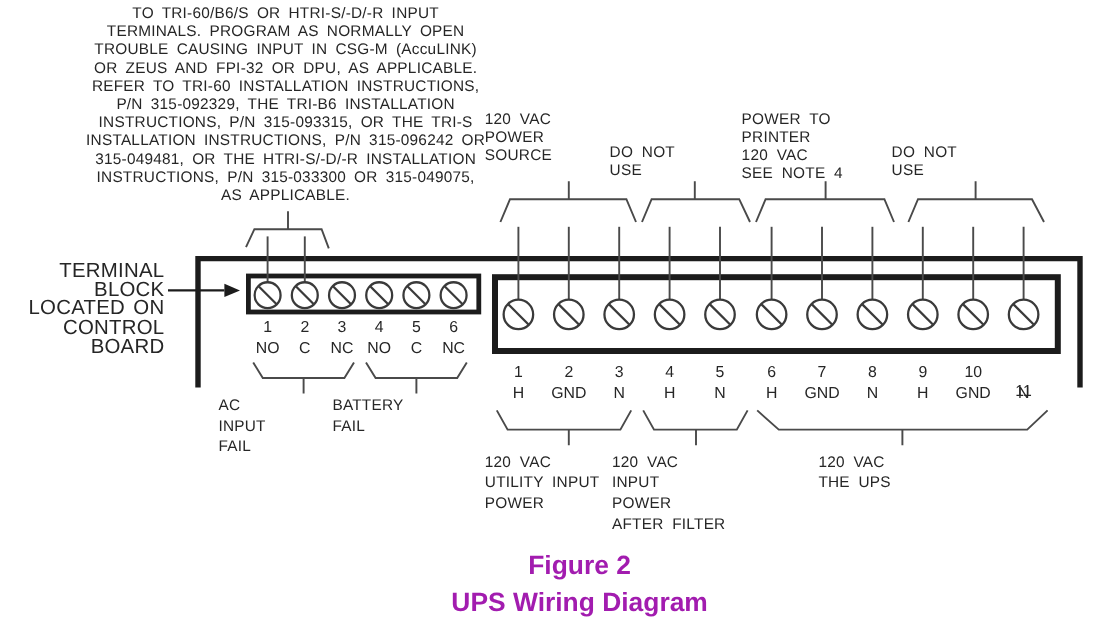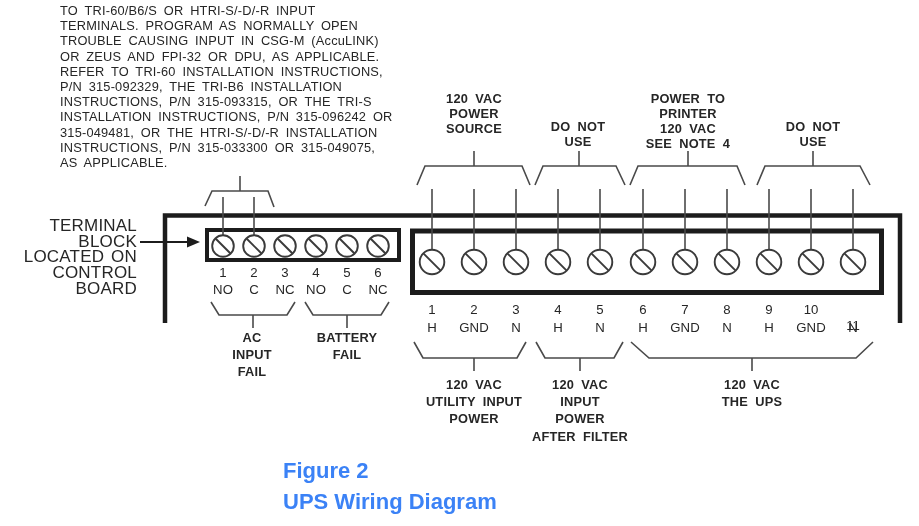--- a/index.html
+++ b/index.html
@@ -4,37 +4,37 @@
 <style>
   html,body{margin:0;padding:0;background:#fff;}
   #canvas{
     position:relative;width:919px;height:526px;background:#ffffff;
     font-family:"Liberation Sans","DejaVu Sans",sans-serif;
     color:#262626;overflow:hidden;
   }
   #linework{position:absolute;left:0;top:0;z-index:0;}
   .txt{position:absolute;z-index:1;}
   .note{
-    left:60px;top:3px;width:356px;
+    left:60px;top:3px;width:356px;text-align:center;
     font-size:12.8px;line-height:15.2px;word-spacing:3px;letter-spacing:.2px;
   }
   .pointer-label{
     left:6px;top:218px;width:131px;text-align:right;
     font-size:17px;line-height:15.7px;word-spacing:2px;letter-spacing:.2px;
   }
-  .grp{text-align:center;font-size:12.8px;word-spacing:3.5px;letter-spacing:.2px;font-weight:bold;}
+  .grp{font-size:12.8px;word-spacing:3.5px;letter-spacing:.2px;}
   .grp.top{line-height:15px;}
   .grp.bot{line-height:17.2px;}
   .tnum,.tlab{
     position:absolute;width:44px;text-align:center;z-index:1;
     font-size:13.2px;word-spacing:2px;
   }
   .caption{
-    left:283px;top:456px;width:400px;text-align:left;
-    font-weight:bold;font-size:22px;line-height:30.5px;color:#3b82f6;
+    left:283px;top:456px;width:400px;text-align:center;
+    font-weight:bold;font-size:22px;line-height:30.5px;color:#a21caf;
   }
 </style>
 </head>
 <body>
 
 <div id="canvas">
 
   <svg id="linework" width="919" height="526" viewBox="0 0 919 526">
 
     <path d="M165,323 L165,215.5 L900,215.5 L900,323" fill="none" stroke="#1c1c1c" stroke-width="4.5"></path>

